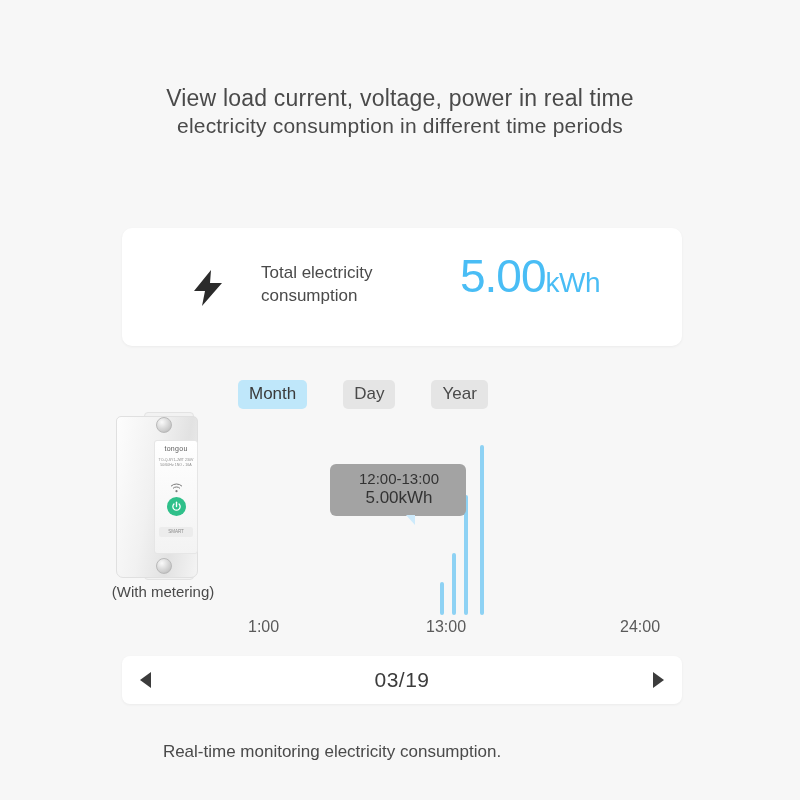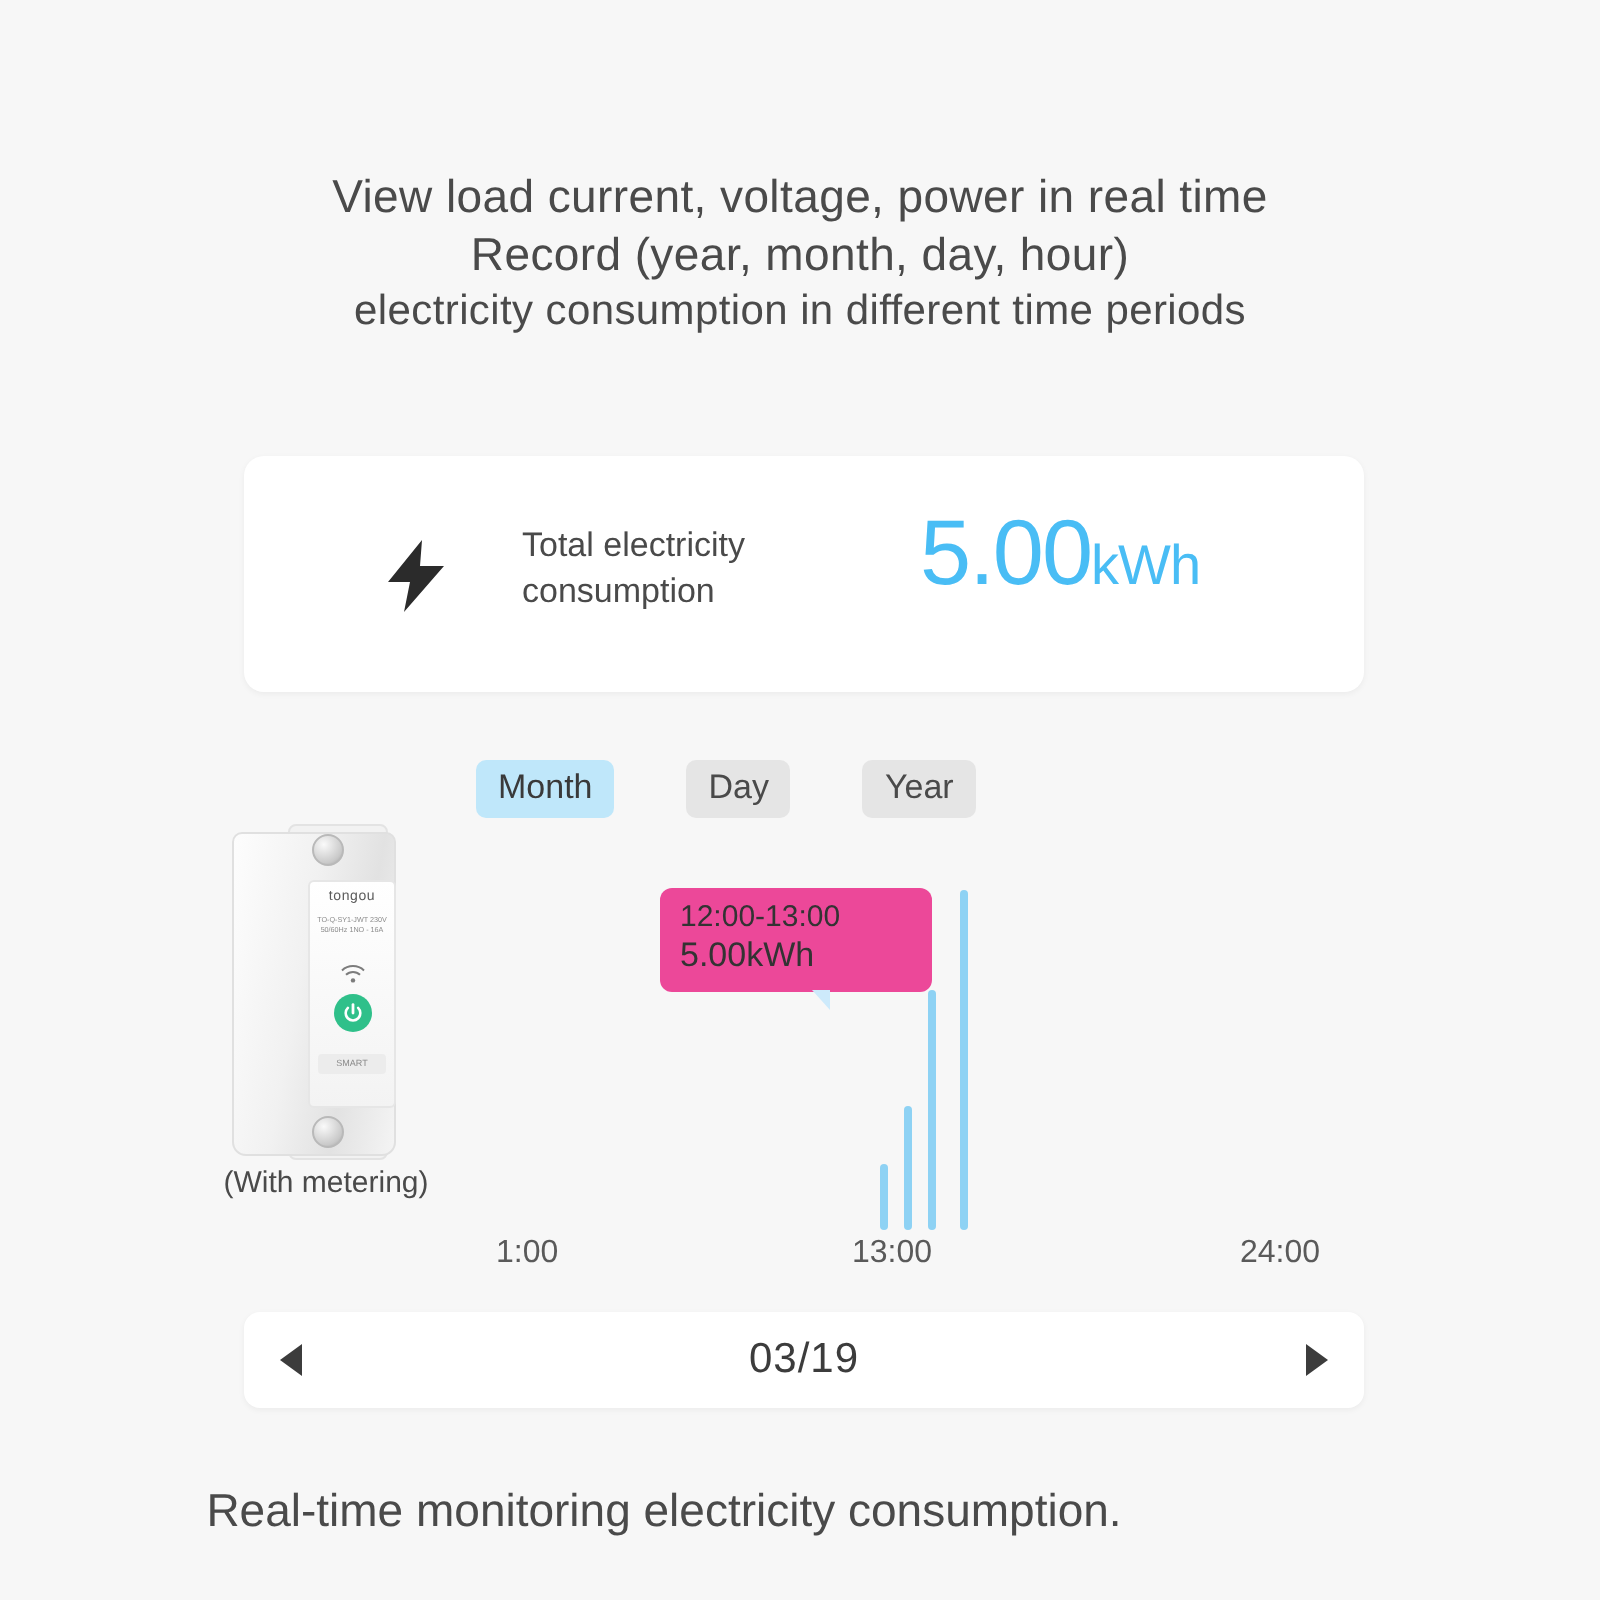--- a/index.html
+++ b/index.html
@@ -245,27 +245,28 @@
   .bar {
     position: absolute;
     bottom: 0;
     width: 4px;
     background: #8ed2f4;
     border-radius: 2px;
   }
   .tooltip {
     position: absolute;
     left: 330px;
-    top: 444px;
+    top: 464px;
     width: 118px;
     padding: 6px 8px 8px 10px;
-    background: #ec4899;
+    background: #a3a3a3;
     border-radius: 6px;
     color: #333;
     line-height: 1.18;
+    text-align: center;
   }
   .tooltip .t-time { font-size: 15px; }
   .tooltip .t-val  { font-size: 17px; }
   .tooltip:after {
     content: "";
     position: absolute;
     left: 76px;
     bottom: -9px;
     width: 0; height: 0;
     border-left: 9px solid transparent;
@@ -304,32 +305,31 @@
   .arrow.right { border-top: 8px solid transparent; border-bottom: 8px solid transparent; border-left: 11px solid #3c3c3c; }
   .date-text { font-size: 21px; color: #3c3c3c; letter-spacing: .5px; }
 
   
   .footer {
     position: absolute;
     left: 0;
     top: 742px;
     width: 664px;
     text-align: center;
-    font-size: 23px;
+    font-size: 17px;
     color: #4a4a4a;
   }
 </style>
 </head>
 <body>
 
 <div class="page">
 
   <div class="headline">
     <div class="l1">View load current, voltage, power in real time</div>
-    <div class="l2">Record (year, month, day, hour)</div>
     <div class="l3">electricity consumption in different time periods</div>
   </div>
 
   <div class="total-card">
     <div class="bolt-icon">
       <svg viewBox="0 0 32 36" width="32" height="36" aria-hidden="true">
         <polygon points="19,0 2,21 13,21 10,36 30,13 18,13" fill="#2b2b2b"></polygon>
       </svg>
     </div>
     <div class="total-label">Total electricity consumption</div>

